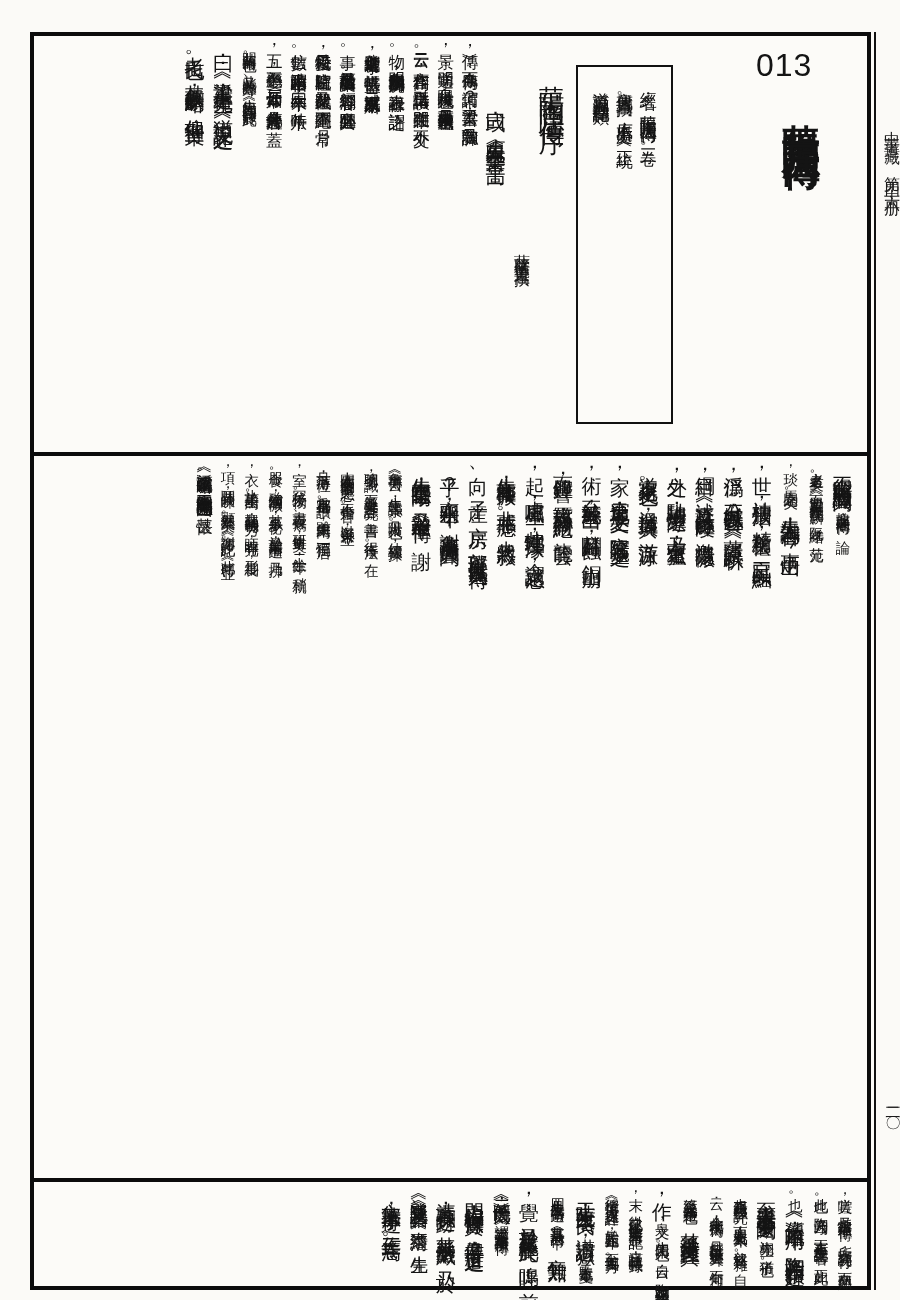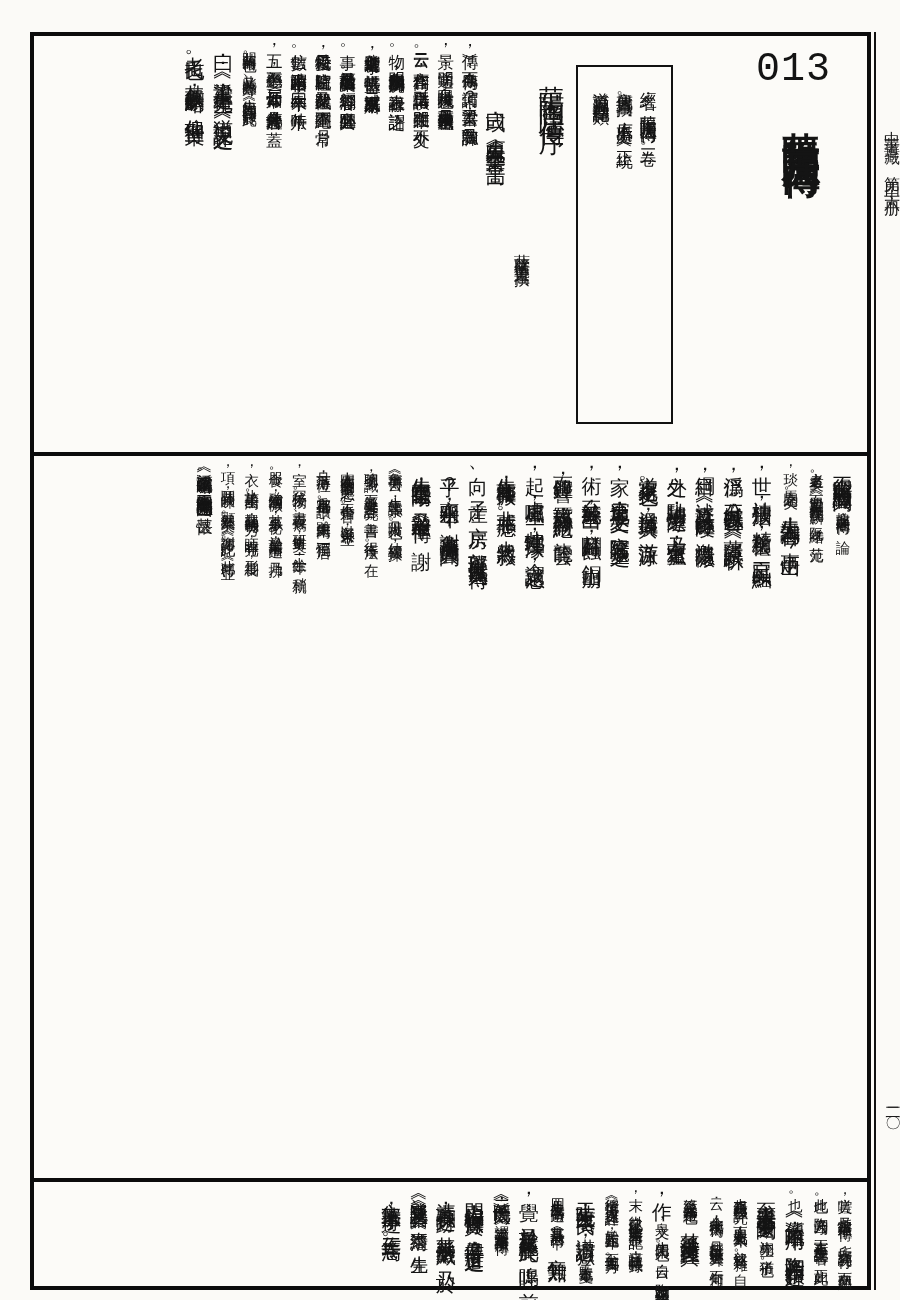--- a/index.html
+++ b/index.html
@@ -45,22 +45,22 @@
   .s-t{font-size:26px;letter-spacing:7px;}
   .s-a{font-size:16px;letter-spacing:3px;}
   .s-b{font-size:20px;letter-spacing:2px;}
   .s-m{font-size:18px;letter-spacing:1px;}
   .s-q{font-size:16.5px;letter-spacing:0.5px;}
   .s-n{font-size:14.5px;letter-spacing:1.5px;}
 
   
   .title-area{width:118px;box-sizing:border-box;padding-top:6px;}
   .catalog-number{
-    font-size:40px;letter-spacing:1px;padding-left:14px;
-    font-family:Liberation Mono, monospace;
+    font-size:32px;letter-spacing:1px;padding-left:14px;
+    font-family:Liberation Sans, sans-serif;
   }
   .main-title{
     writing-mode:vertical-rl;text-orientation:upright;
     font-size:38px;font-weight:700;letter-spacing:5px;line-height:1;
     margin:10px auto 0 auto;height:360px;
   }
   
   .box-area{width:170px;box-sizing:border-box;padding:24px 2px 26px 4px;}
   .info-box{
     border:2px solid #111;height:100%;box-sizing:border-box;

